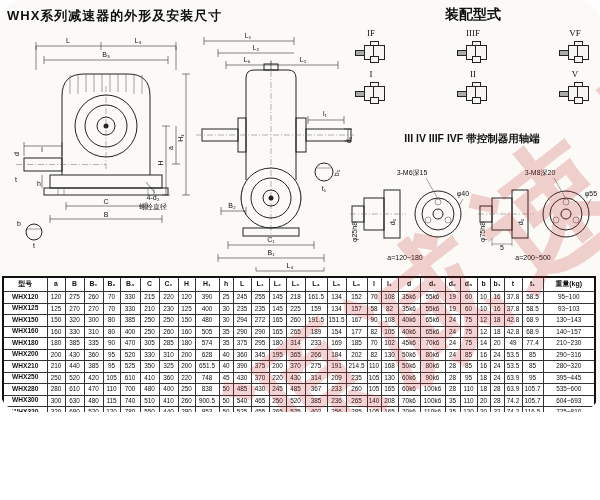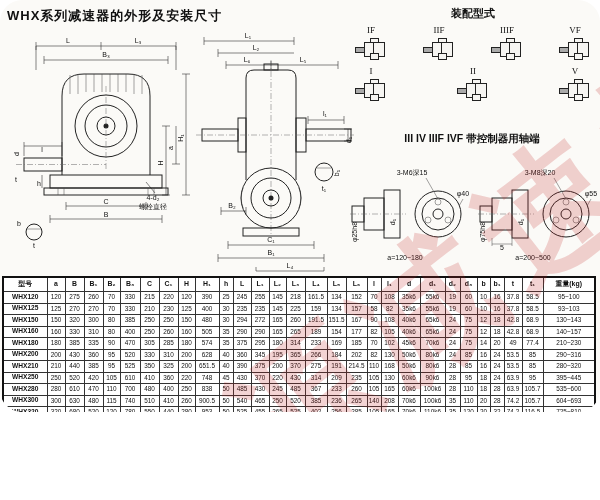--- a/index.html
+++ b/index.html
@@ -7,21 +7,21 @@
   .title{position:absolute;left:7px;top:7px;font-size:13px;font-weight:bold;letter-spacing:1px;}
   
   svg{position:absolute;}
   .geo{stroke:#222;fill:none;stroke-width:1;}
   .geo2{stroke:#444;fill:none;stroke-width:.5;}
   .dim line{stroke:#333;stroke-width:.6;}
   .cl{stroke:#666;stroke-width:.5;stroke-dasharray:6 2 1 2;fill:none;}
   .dlabel{font-size:7px;fill:#111;text-anchor:middle;font-family:"Liberation Sans",sans-serif;}
   
   .asm{position:absolute;left:348px;top:6px;width:250px;}
-  .asm-title{text-align:center;font-size:11px;font-weight:bold;margin-bottom:4px;}
+  .asm-title{text-align:center;font-size:14px;font-weight:bold;margin-bottom:4px;}
   .asm-row{display:flex;justify-content:space-between;margin-bottom:6px;}
   .asm-cell{width:46px;text-align:center;}
   .asm-label{font-size:9px;font-weight:normal;font-family:"Liberation Serif",serif;}
   .gb{position:relative;width:32px;height:22px;margin:3px auto 0;}
   .gb-body{position:absolute;left:9px;top:4px;width:19px;height:13px;border:1px solid #222;background:#f6f5f2;}
   .gb-shaft{position:absolute;left:0;top:9px;width:10px;height:4px;border:1px solid #222;background:#aaa;}
   .gb-vline{position:absolute;left:18px;top:4px;width:1px;height:13px;background:#222;}
   .gb-stub-t{position:absolute;left:15px;top:0;width:7px;height:5px;border:1px solid #222;background:#f6f5f2;}
   .gb-stub-b{position:absolute;left:15px;bottom:0;width:7px;height:5px;border:1px solid #222;background:#f6f5f2;}
   
@@ -194,30 +194,20 @@
             <div class="asm-label">IF</div>
             <div class="gb">
               <span class="gb-stub-t"></span>
               <span class="gb-shaft"></span>
               <span class="gb-body"></span>
               <span class="gb-vline"></span>
               <span class="gb-stub-b"></span>
             </div>
           </div>
           <div class="asm-cell">
-            <div class="asm-label">IIF</div>
-            <div class="gb">
-              <span class="gb-stub-t"></span>
-              <span class="gb-shaft"></span>
-              <span class="gb-body"></span>
-              <span class="gb-vline"></span>
-              <span class="gb-stub-b"></span>
-            </div>
-          </div>
-          <div class="asm-cell">
             <div class="asm-label">IIIF</div>
             <div class="gb">
               <span class="gb-stub-t"></span>
               <span class="gb-shaft"></span>
               <span class="gb-body"></span>
               <span class="gb-vline"></span>
               <span class="gb-stub-b"></span>
             </div>
           </div>
           <div class="asm-cell">

